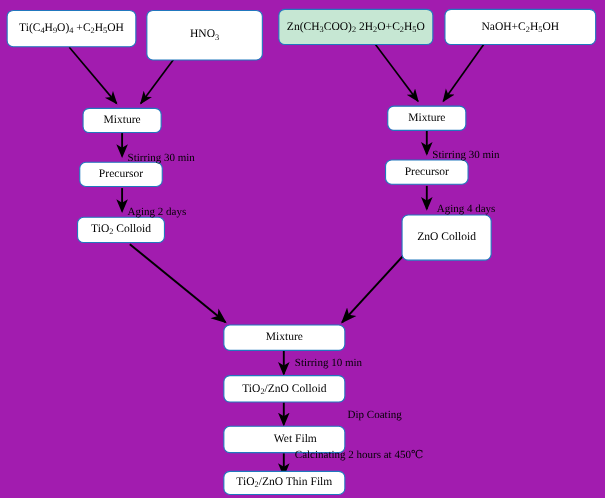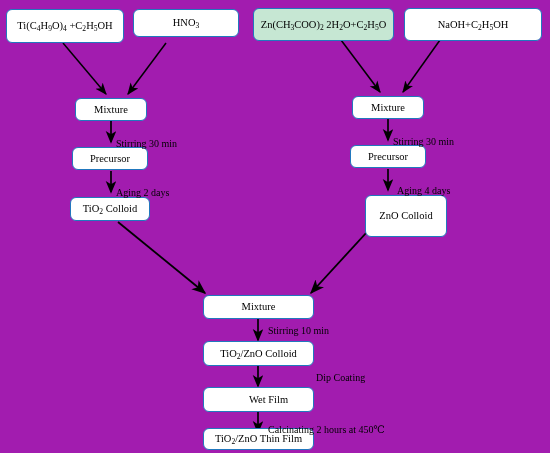--- a/index.html
+++ b/index.html
@@ -100,21 +100,21 @@
 
     <line x1="258" y1="319" x2="258" y2="340" stroke="#000000" stroke-width="1.7" marker-end="url(#arrowheadthick)"></line>
     <line x1="258" y1="366" x2="258" y2="386" stroke="#000000" stroke-width="1.7" marker-end="url(#arrowheadthick)"></line>
     <line x1="258" y1="412" x2="258" y2="432" stroke="#000000" stroke-width="1.7" marker-end="url(#arrowheadthick)"></line>
   </svg>
 
   <div class="node reagent" style="left:6px; top:9px; width:118px; height:34px;">
     <span class="node-label">Ti(C<sub>4</sub>H<sub>9</sub>O)<sub>4</sub> +C<sub>2</sub>H<sub>5</sub>OH</span>
   </div>
 
-  <div class="node reagent" style="left:133px; top:9px; width:106px; height:28px;">
+  <div class="node reagent" style="left:133px; top:9px; width:106px; height:46px;">
     <span class="node-label">HNO<sub>3</sub></span>
   </div>
 
   <div class="node reagent green" style="left:253px; top:8px; width:141px; height:33px;">
     <span class="node-label">Zn(CH<sub>3</sub>COO)<sub>2</sub>&nbsp;2H<sub>2</sub>O+C<sub>2</sub>H<sub>5</sub>O</span>
   </div>
 
   <div class="node reagent" style="left:404px; top:8px; width:138px; height:33px;">
     <span class="node-label">NaOH+C<sub>2</sub>H<sub>5</sub>OH</span>
   </div>
@@ -153,19 +153,19 @@
   <div class="edge-label" style="left:268px; top:326px;">Stirring 10 min</div>
 
   <div class="node stage" style="left:203px; top:341px; width:111px; height:25px;">
     <span class="node-label">TiO<sub>2</sub>/ZnO Colloid</span>
   </div>
   <div class="edge-label" style="left:268px; top:373px;margin-left:48px;">Dip Coating</div>
 
   <div class="node stage" style="left:203px; top:387px; width:111px; height:25px;padding-left:20px;">
     <span class="node-label">Wet Film</span>
   </div>
-  <div class="edge-label" style="left:268px; top:409px;margin-top:16px;">Calcinating 2 hours at 450℃</div>
+  <div class="edge-label" style="left:268px; top:409px;">Calcinating 2 hours at 450℃</div>
 
   <div class="node stage" style="left:203px; top:428px; width:111px; height:22px;">
     <span class="node-label">TiO<sub>2</sub>/ZnO Thin Film</span>
   </div>
 
 </div>
 
 </body></html>

